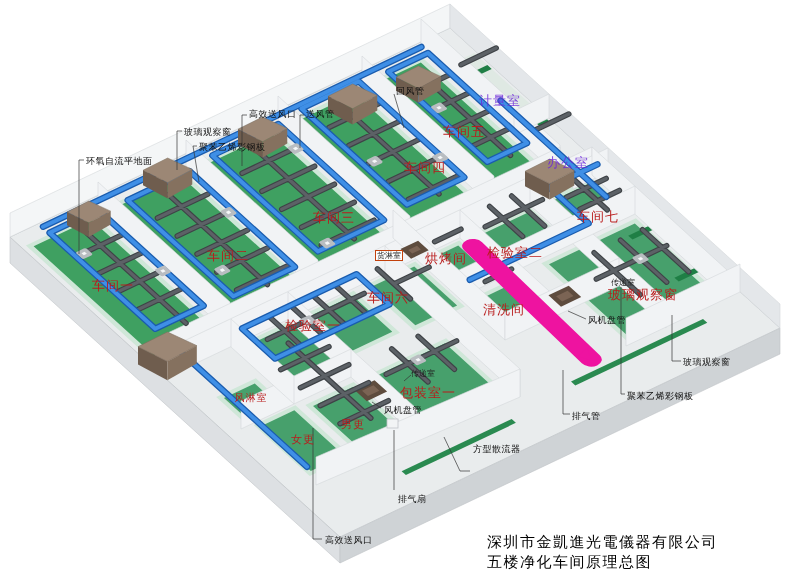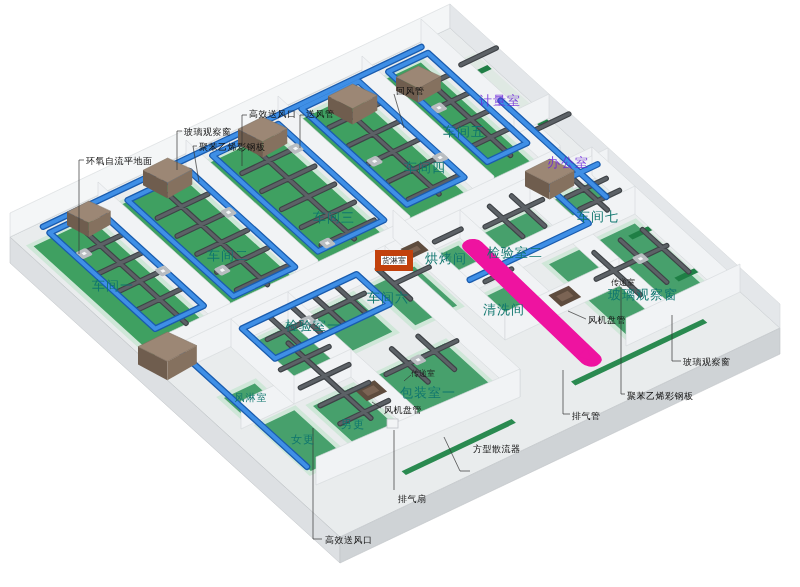--- a/index.html
+++ b/index.html
@@ -1,23 +1,23 @@
 <!DOCTYPE html>
 <html><head>
 <meta charset="utf-8">
 <style>
   html,body{margin:0;padding:0;background:#fff;}
   #stage{position:relative;width:800px;height:587px;background:#ffffff;overflow:hidden;
          font-family:"Liberation Serif","DejaVu Serif",serif;}
   #scene{position:absolute;left:0;top:0;}
   .lbl{position:absolute;transform:translate(-50%,-50%);font-size:13px;letter-spacing:1px;
-       color:#0f766e;white-space:nowrap;pointer-events:none;}
+       color:#b91c1c;white-space:nowrap;pointer-events:none;}
   .lbl-dim{color:#6d28d9;opacity:.85;}
   .lbl-sm{position:absolute;font-size:8px;letter-spacing:0;color:#222;white-space:nowrap;}
-  .lbl-box{background:rgba(255,255,255,.9);border:6px solid #c2410c;padding:0 1px;line-height:9px;}
+  .lbl-box{background:rgba(255,255,255,.9);border:1px solid #c2410c;padding:0 1px;line-height:9px;}
   .ann{position:absolute;font-size:9px;letter-spacing:.5px;color:#111;white-space:nowrap;font-family:Liberation Mono, monospace;}
   .cap{position:absolute;left:487px;font-size:15px;letter-spacing:1.5px;color:#000;white-space:nowrap;}
 </style>
 </head>
 <body>
 
 <div id="stage">
 
 <svg id="scene" width="800" height="587" viewBox="0 0 800 587">
 
@@ -222,14 +222,16 @@
 <div class="ann" style="left:396px;top:85px">回风管</div>
 <div class="ann" style="left:588px;top:314px">风机盘管</div>
 <div class="ann" style="left:683px;top:356px">玻璃观察窗</div>
 <div class="ann" style="left:627px;top:390px">聚苯乙烯彩钢板</div>
 <div class="ann" style="left:572px;top:410px">排气管</div>
 <div class="ann" style="left:398px;top:493px">排气扇</div>
 <div class="ann" style="left:473px;top:443px">方型散流器</div>
 <div class="ann" style="left:325px;top:534px">高效送风口</div>
 <div class="ann" style="left:384px;top:404px">风机盘管</div>
 
+<div class="cap" style="top:533px">深圳市金凱進光電儀器有限公司</div>
+<div class="cap" style="top:553px">五楼净化车间原理总图</div>
 
 </div>
 
 </body></html>

